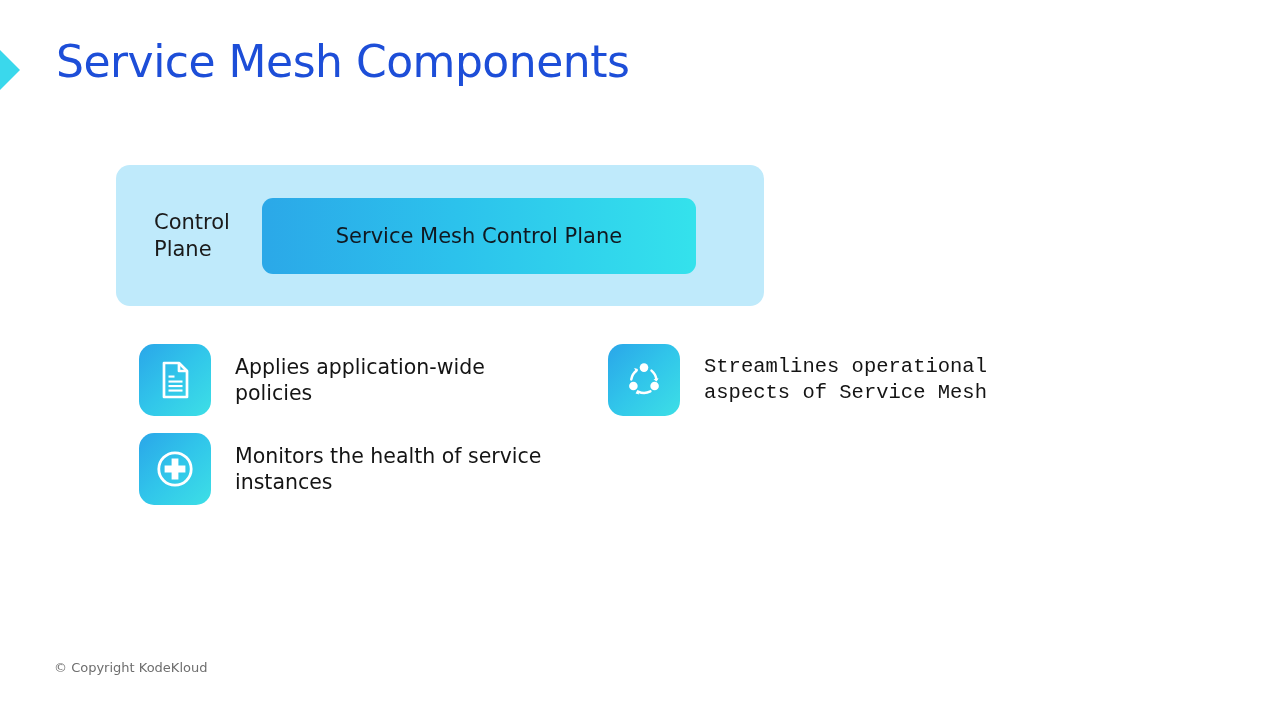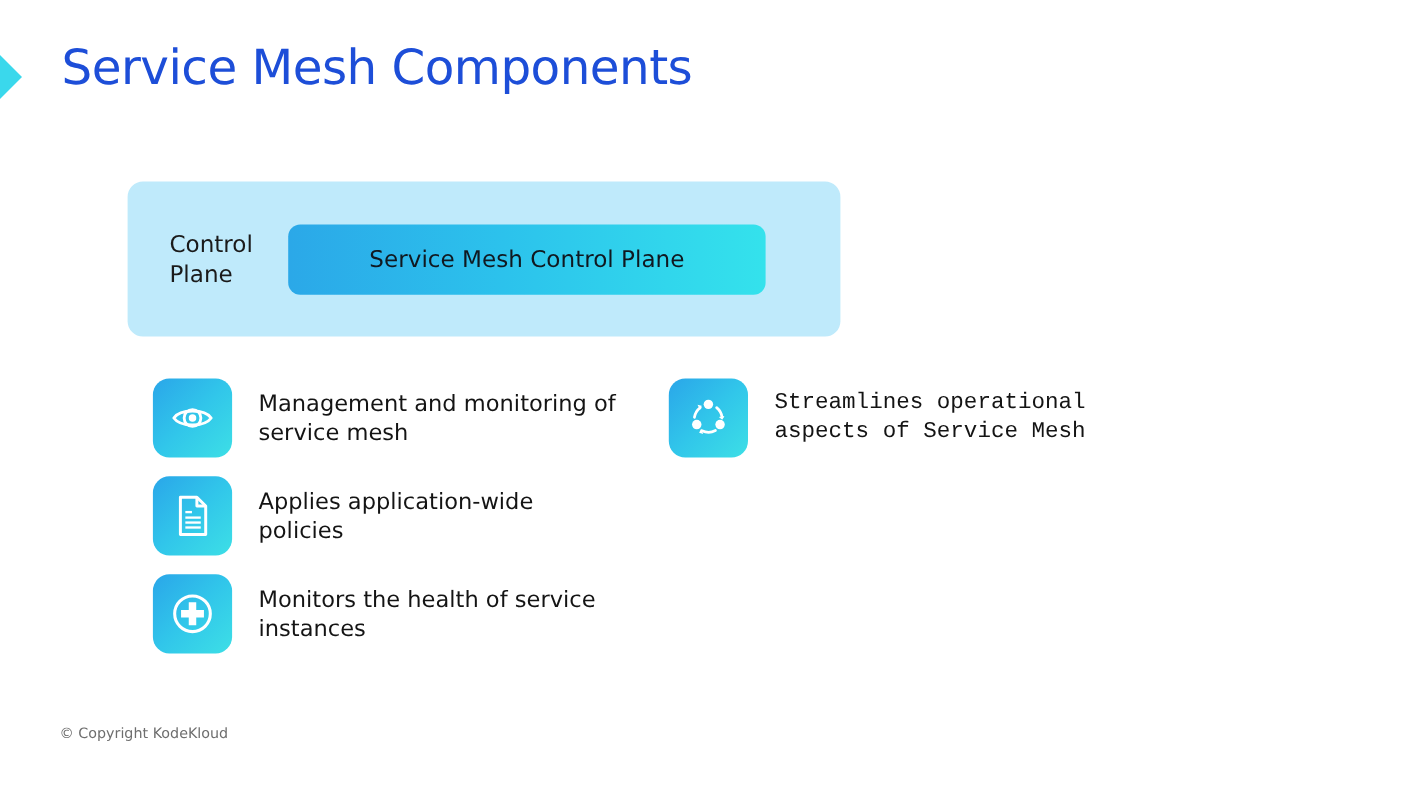--- a/index.html
+++ b/index.html
@@ -53,21 +53,21 @@
     width: 146px;
     padding-left: 38px;
     box-sizing: border-box;
     font-size: 21px;
     line-height: 1.25;
     color: #1a1a1a;
     font-weight: 400;
   }
   .control-plane-pill {
     width: 434px;
-    height: 64px;
+    height: 76px;
     border-radius: 11px;
     background: linear-gradient(90deg, #2ba8e8 0%, #2cc2ec 45%, #34e2ec 100%);
     display: flex;
     align-items: center;
     justify-content: center;
     color: #101820;
     font-size: 21px;
     font-weight: 400;
   }
 
@@ -133,30 +133,20 @@
     <div>Control</div>
     <div>Plane</div>
   </div>
   <div class="control-plane-pill">Service Mesh Control Plane</div>
 </div>
 
 <div class="features">
 
   <div class="feature-col left">
 
-    <div class="feature-item">
-      <div class="feature-icon-tile">
-        <svg width="42" height="42" viewBox="0 0 42 42">
-          <path d="M4 21 C10 12.5, 32 12.5, 38 21 C32 29.5, 10 29.5, 4 21 Z" fill="none" stroke="#ffffff" stroke-width="2.6" stroke-linejoin="round"></path>
-          <circle cx="21" cy="21" r="7.6" fill="none" stroke="#ffffff" stroke-width="2.6"></circle>
-          <circle cx="21" cy="21" r="3.4" fill="#ffffff"></circle>
-        </svg>
-      </div>
-      <div class="feature-text">Management and monitoring of service mesh</div>
-    </div>
 
     <div class="feature-item">
       <div class="feature-icon-tile">
         <svg width="40" height="44" viewBox="0 0 40 44">
           <path d="M9 5 h15 l8 8 v26 h-23 z" fill="none" stroke="#ffffff" stroke-width="2.7" stroke-linejoin="round"></path>
           <path d="M24 5 v8 h8" fill="none" stroke="#ffffff" stroke-width="2.7" stroke-linejoin="round"></path>
           <rect x="13.5" y="17.5" width="6" height="2.1" fill="#ffffff"></rect>
           <rect x="13.5" y="22.5" width="14" height="2.1" fill="#ffffff"></rect>
           <rect x="13.5" y="27" width="14" height="2.1" fill="#ffffff"></rect>
           <rect x="13.5" y="31.5" width="14" height="2.1" fill="#ffffff"></rect>

